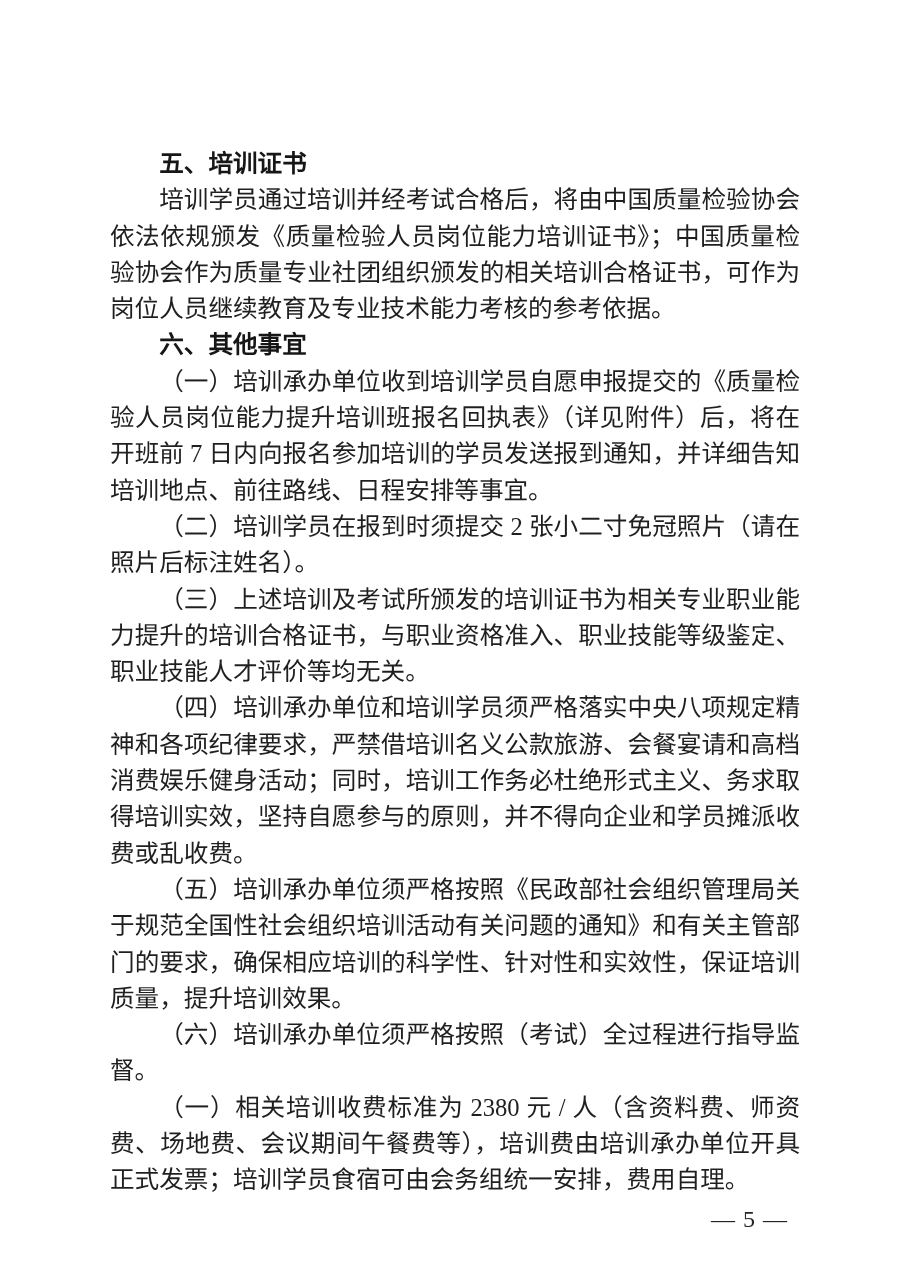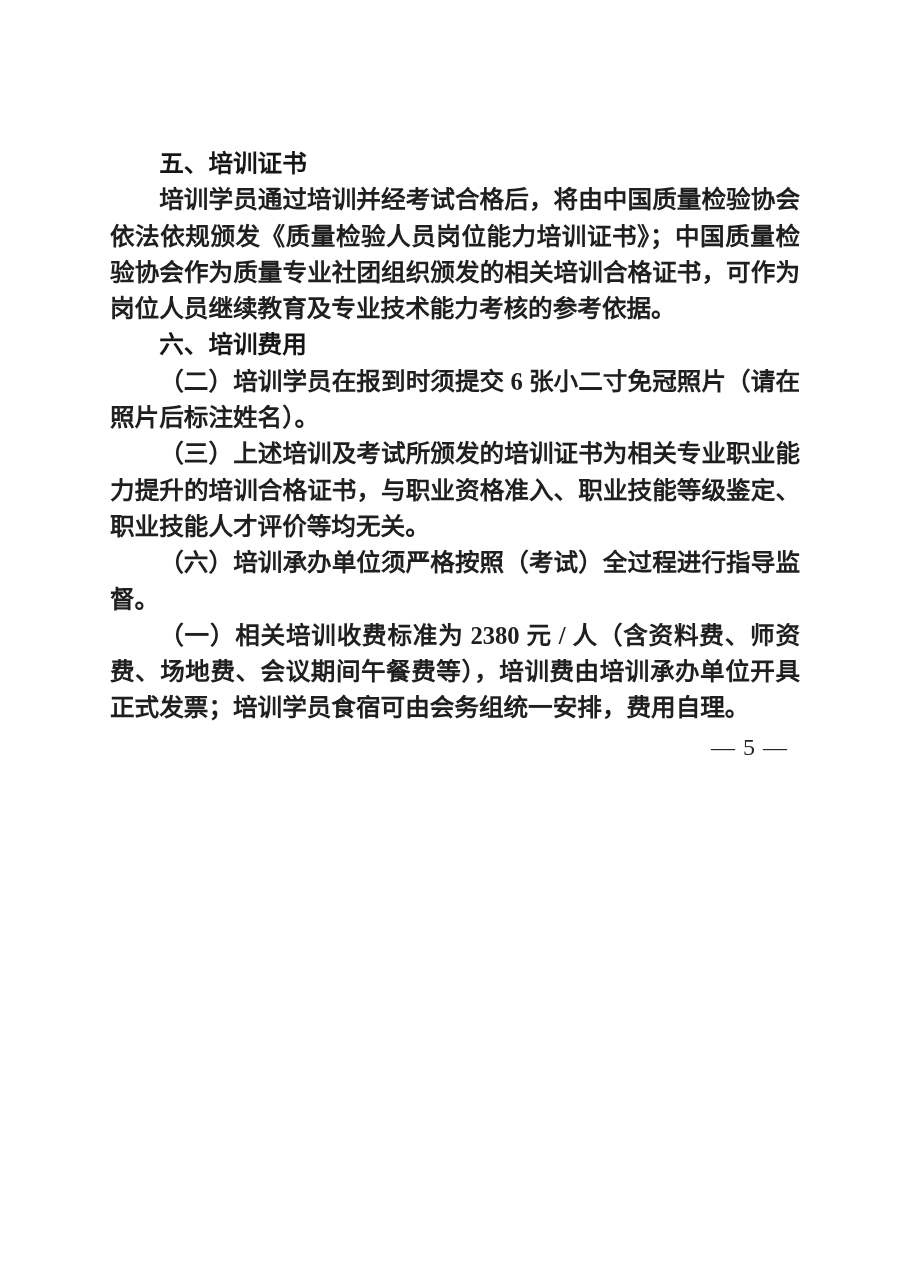--- a/index.html
+++ b/index.html
@@ -21,21 +21,21 @@
     font-family: "Liberation Serif", "DejaVu Serif", serif;
     font-size: 24.6px;
     line-height: 36.3px;
     color: #1f1f1f;
     text-align: justify;
     text-justify: inter-ideograph;
   }
   .doc-body p.paragraph {
     margin: 0;
     text-indent: 2em;
-    font-weight: 700;
+    font-weight: 400;
   }
   .doc-body h2.heading {
     margin: 0;
     font-family: "Liberation Sans", "DejaVu Sans", sans-serif;
     font-size: 24.6px;
     line-height: 36.3px;
     font-weight: 700;
     text-indent: 2em;
     text-align: left;
     color: #161616;
@@ -53,20 +53,23 @@
     letter-spacing: 1px;
   }
 </style>
 </head>
 <body>
 
 <div class="page">
   <main class="doc-body">
       <h2 class="heading">五、培训证书</h2>
       <p class="paragraph">培训学员通过培训并经考试合格后，将由中国质量检验协会依法依规颁发《质量检验人员岗位能力培训证书》；中国质量检验协会作为质量专业社团组织颁发的相关培训合格证书，可作为岗位人员继续教育及专业技术能力考核的参考依据。</p>
-      <h2 class="heading">六、培训费用</h2>
-      <p class="paragraph">（二）培训学员在报到时须提交 6 张小二寸免冠照片（请在照片后标注姓名）。</p>
+      <h2 class="heading">六、其他事宜</h2>
+      <p class="paragraph">（一）培训承办单位收到培训学员自愿申报提交的《质量检验人员岗位能力提升培训班报名回执表》（详见附件）后，将在开班前 7 日内向报名参加培训的学员发送报到通知，并详细告知培训地点、前往路线、日程安排等事宜。</p>
+      <p class="paragraph">（二）培训学员在报到时须提交 2 张小二寸免冠照片（请在照片后标注姓名）。</p>
       <p class="paragraph">（三）上述培训及考试所颁发的培训证书为相关专业职业能力提升的培训合格证书，与职业资格准入、职业技能等级鉴定、职业技能人才评价等均无关。</p>
+      <p class="paragraph">（四）培训承办单位和培训学员须严格落实中央八项规定精神和各项纪律要求，严禁借培训名义公款旅游、会餐宴请和高档消费娱乐健身活动；同时，培训工作务必杜绝形式主义、务求取得培训实效，坚持自愿参与的原则，并不得向企业和学员摊派收费或乱收费。</p>
+      <p class="paragraph">（五）培训承办单位须严格按照《民政部社会组织管理局关于规范全国性社会组织培训活动有关问题的通知》和有关主管部门的要求，确保相应培训的科学性、针对性和实效性，保证培训质量，提升培训效果。</p>
       <p class="paragraph">（六）培训承办单位须严格按照（考试）全过程进行指导监督。</p>
       <p class="paragraph">（一）相关培训收费标准为 2380 元 / 人（含资料费、师资费、场地费、会议期间午餐费等），培训费由培训承办单位开具正式发票；培训学员食宿可由会务组统一安排，费用自理。</p>
     </main>
   <div class="page-number">— 5 —</div>
 </div>
 
 </body></html>

